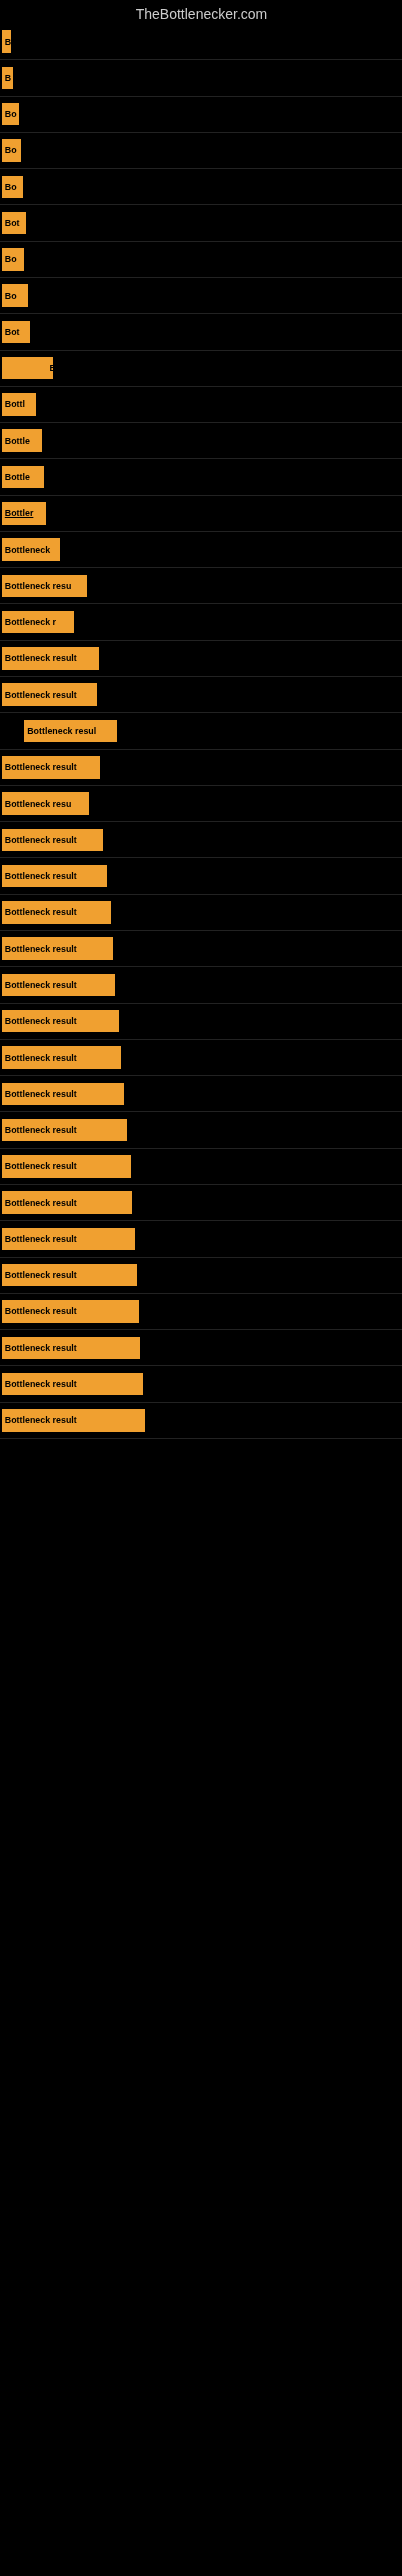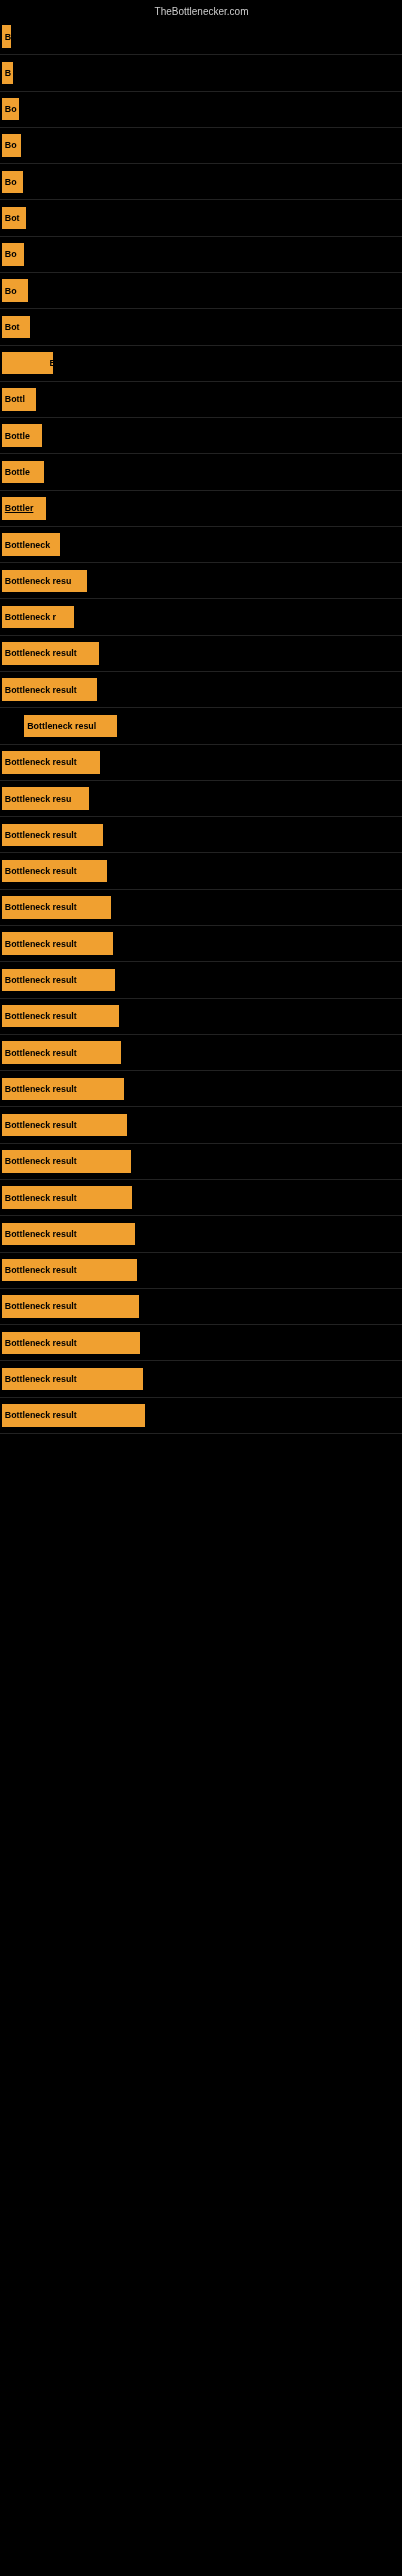--- a/index.html
+++ b/index.html
@@ -10,21 +10,21 @@
     body {
       background-color: #000;
       width: 403px;
       min-height: 2576px;
       font-family: Arial, sans-serif;
       position: relative;
       overflow-x: hidden;
     }
     .site-title {
       color: #ccc;
-      font-size: 10px;
+      font-size: 14px;
       text-align: center;
       padding: 6.4px 0 3.2px 0;
       font-weight: normal;
     }
     .bar-container {
       display: flex;
       align-items: center;
       margin-bottom: 0px;
       padding: 4.8px 0;
     }

